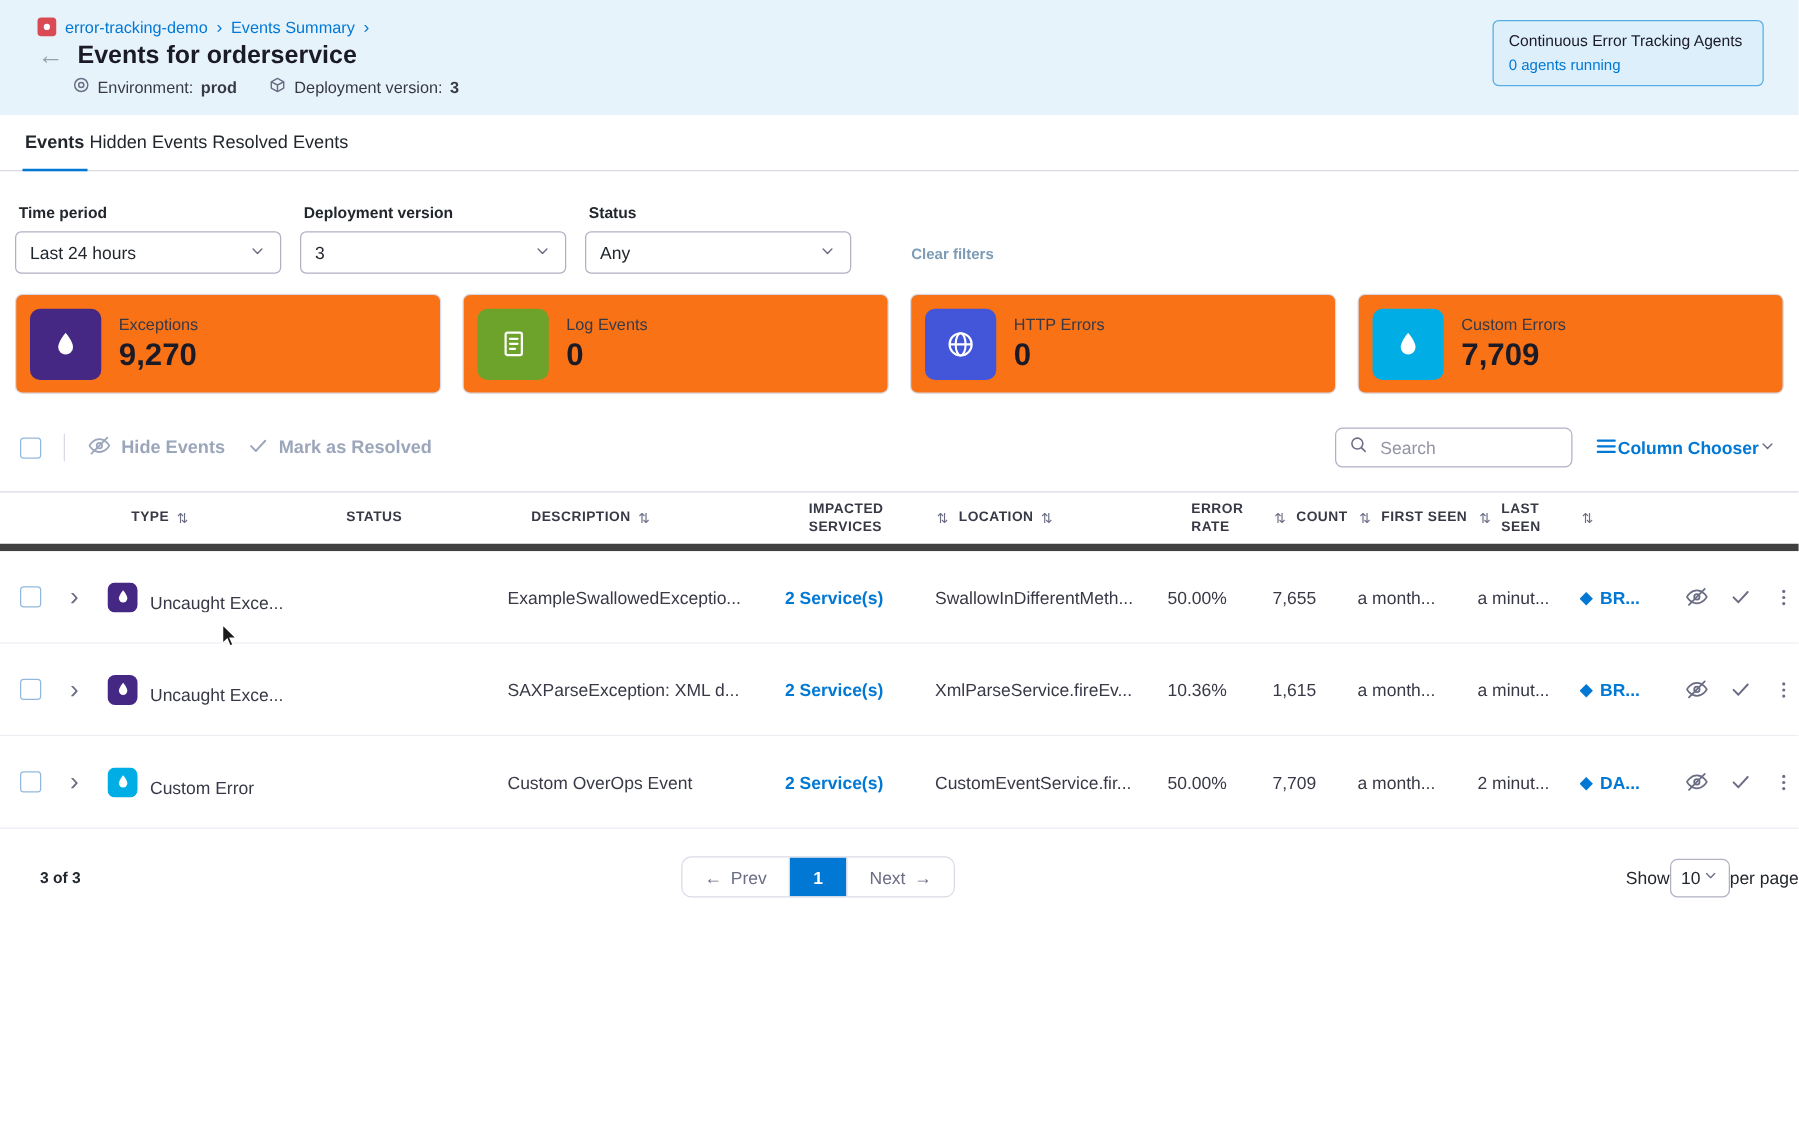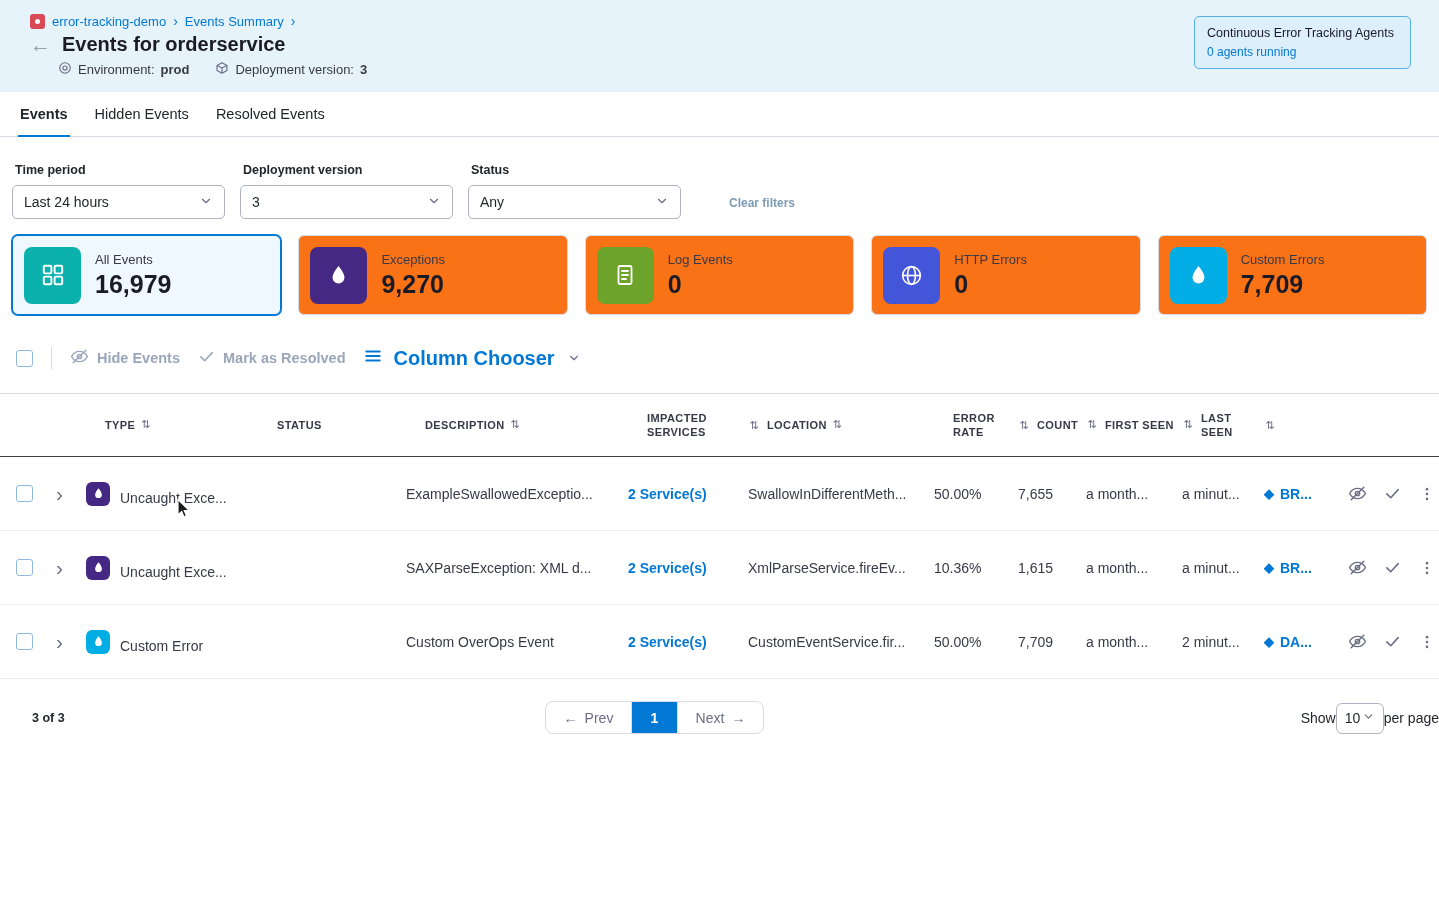--- a/index.html
+++ b/index.html
@@ -18,21 +18,21 @@
   .title-row { display:flex; align-items:center; gap:11px; margin:4px 0 0 14px; }
   .back-btn { color:#9AA0AC; font-size:21px; line-height:1; cursor:pointer; }
   .page-title { margin:0; font-size:20px; font-weight:700; color:#1B1B28; }
   .meta-row { display:flex; align-items:center; gap:26px; margin:5px 0 0 42px; font-size:13px; color:#383946; }
   .meta-item { display:flex; align-items:center; gap:6px; }
   .meta-item b { font-weight:700; }
   .agents-panel { position:absolute; top:16px; right:28px; width:217px; background:#DDEFFA; border:1px solid #56AEE4; border-radius:5px; padding:9px 12px; cursor:pointer; }
   .agents-title { font-size:12.5px; color:#1B1B28; }
   .agents-status { font-size:12px; color:#0278D5; margin-top:5px; }
   
-  .tabs { display:flex; gap:23px; padding:0 18px; height:45px; background:#fff; border-bottom:1px solid #D9DAE5; }
+  .tabs { display:flex; padding:0 18px; height:45px; background:#fff; border-bottom:1px solid #D9DAE5; }
   .tab { display:flex; align-items:center; padding:0 2px; font-size:14.5px; color:#22272D; cursor:pointer; position:relative; }
   .tab.active { font-weight:700; }
   .tab.active::after { content:""; position:absolute; left:0; right:0; bottom:-1px; height:2px; background:#0278D5; }
   
   .filters { display:flex; align-items:flex-end; padding:26px 12px 0 12px; gap:15px; }
   .filter-label { display:block; font-size:12.5px; font-weight:700; color:#22272D; margin:0 0 8px 3px; }
   .select { width:213px; height:34px; background:#fff; border:1px solid #B0B1C3; border-radius:5px; display:flex; align-items:center; justify-content:space-between; padding:0 11px; font-size:14px; color:#22272D; cursor:pointer; }
   .clear-filters { font-size:12px; font-weight:600; color:#7D9BB5; margin:0 4px 9px 33px; cursor:pointer; }
   
   .cards { display:flex; gap:17px; margin:16px 12px 0 12px; }
@@ -42,24 +42,24 @@
   .card-label { font-size:13px; color:#383946; }
   .card-value { font-size:25px; font-weight:700; color:#1B1B28; margin-top:3px; }
   
   .toolbar { display:flex; align-items:center; gap:18px; margin:26px 16px 18px 16px; height:34px; }
   .checkbox { width:17px; height:17px; border:1.6px solid #92B9DD; border-radius:3px; background:#fff; flex:none; cursor:pointer; }
   .vdiv { width:1px; height:22px; background:#D9DAE5; }
   .tool { display:flex; align-items:center; gap:8px; color:#9BA6BB; font-size:14.5px; font-weight:600; cursor:pointer; }
   .searchbox { margin-left:auto; width:190px; height:32px; border:1px solid #B0B1C3; border-radius:6px; background:#fff; display:flex; align-items:center; gap:8px; padding:0 10px; }
   .searchbox input { border:none; outline:none; background:transparent; flex:1; min-width:0; font-size:14px; color:#22272D; font-family:"Liberation Sans", sans-serif; }
   .searchbox input::placeholder { color:#9293A5; }
-  .colchooser { display:flex; align-items:center; gap:12px; color:#0278D5; font-size:20px; font-weight:700; cursor:pointer; margin-right:2px; }
+  .colchooser { display:flex; align-items:center; gap:0; color:#0278D5; font-size:14px; font-weight:700; cursor:pointer; margin-right:2px; }
   
   .trow { display:grid; grid-template-columns:36px 34px 172px 148px 222px 120px 186px 84px 68px 96px 82px 76px 1fr; align-items:center; padding-left:16px; }
-  .thead { height:64px; border-top:1px solid #D9DAE5; border-bottom:1px solid #404040;padding-left:35px; }
+  .thead { height:48px; border-top:1px solid #D9DAE5; border-bottom:6px solid #404040;padding-left:35px; }
   .th { display:flex; align-items:center; gap:6px; padding-right:8px; font-size:11px; font-weight:700; letter-spacing:.4px; color:#383946; }
   .th .lbl { line-height:1.3; }
   .th.spread { justify-content:space-between; }
   .sort { color:#6B6D85; font-size:11px; font-weight:400; cursor:pointer; flex:none; }
   .tr { height:74px; border-bottom:1px solid #ECEDF3; font-size:14px; color:#383946; background:#fff; }
   .td { padding-right:10px; white-space:nowrap; overflow:hidden; text-overflow:ellipsis; }
   .expand { color:#6B6D85; font-size:21px; line-height:1; cursor:pointer; padding-left:4px; }
   .type-cell { display:flex; align-items:flex-end; gap:10px; overflow:hidden; padding-right:8px; }
   .type-icon { width:24px; height:24px; border-radius:6px; flex:none; display:flex; align-items:center; justify-content:center; }
   .link { color:#0278D5; font-weight:600; cursor:pointer; }
@@ -159,34 +159,20 @@
       <span>Any</span>
       <span><svg width="14" height="14" viewBox="0 0 24 24" fill="none" stroke="#6B6D85" stroke-width="2" stroke-linecap="round" stroke-linejoin="round">
             <polyline points="6 9 12 15 18 9"></polyline>
           </svg></span>
     </div>
   </div>
   <a class="clear-filters">Clear filters</a>
 </div>
 
 <div class="cards">
-  <div class="card active">
-    <div class="card-icon" style="background: rgb(11, 177, 172);">
-      <svg viewBox="0 0 24 24" width="26" height="26" fill="none" stroke="#fff" stroke-width="1.8">
-          <rect x="3.5" y="3.5" width="7" height="7" rx="1.2"></rect>
-          <rect x="13.5" y="3.5" width="7" height="7" rx="1.2"></rect>
-          <rect x="3.5" y="13.5" width="7" height="7" rx="1.2"></rect>
-          <rect x="13.5" y="13.5" width="7" height="7" rx="1.2"></rect>
-        </svg>
-    </div>
-    <div>
-        <div class="card-label">All Events</div>
-        <div class="card-value">16,979</div>
-      </div>
-  </div>
   <div class="card">
     <div class="card-icon" style="background: rgb(69, 39, 132);">
       <svg viewBox="0 0 24 24" width="23" height="23" fill="#fff">
           <path d="M12 2.2C12 2.2 5.8 9.4 5.8 14.2a6.2 6.2 0 0 0 12.4 0C18.2 9.4 12 2.2 12 2.2z"></path>
         </svg>
     </div>
     <div>
         <div class="card-label">Exceptions</div>
         <div class="card-value">9,270</div>
       </div>
@@ -240,20 +226,27 @@
           <circle cx="12" cy="12" r="2.7"></circle>
           <line x1="4" y1="20" x2="20" y2="4"></line>
         </svg></span>
     <span>Hide Events</span>
   </div>
   <div class="tool">
     <span><svg viewBox="0 0 24 24" width="17" height="17" fill="none" stroke="currentColor" stroke-width="2.2" stroke-linecap="round" stroke-linejoin="round">
           <polyline points="4 12.5 9.5 18 20 6.5"></polyline>
         </svg></span>
     <span>Mark as Resolved</span>
+  </div>
+  <div class="searchbox">
+    <span><svg viewBox="0 0 24 24" width="15" height="15" fill="none" stroke="#6B6D85" stroke-width="2" stroke-linecap="round">
+          <circle cx="11" cy="11" r="7"></circle>
+          <line x1="16.5" y1="16.5" x2="21" y2="21"></line>
+        </svg></span>
+    <input placeholder="Search" style="">
   </div>
   <div class="colchooser">
     <span><svg viewBox="0 0 24 24" width="18" height="18" fill="none" stroke="#0278D5" stroke-width="2.4" stroke-linecap="round">
           <line x1="3" y1="6" x2="21" y2="6"></line>
           <line x1="3" y1="12" x2="21" y2="12"></line>
           <line x1="3" y1="18" x2="21" y2="18"></line>
         </svg></span>
     <span>Column Chooser</span>
     <span><svg width="14" height="14" viewBox="0 0 24 24" fill="none" stroke="#6B6D85" stroke-width="2" stroke-linecap="round" stroke-linejoin="round">
           <polyline points="6 9 12 15 18 9"></polyline>

